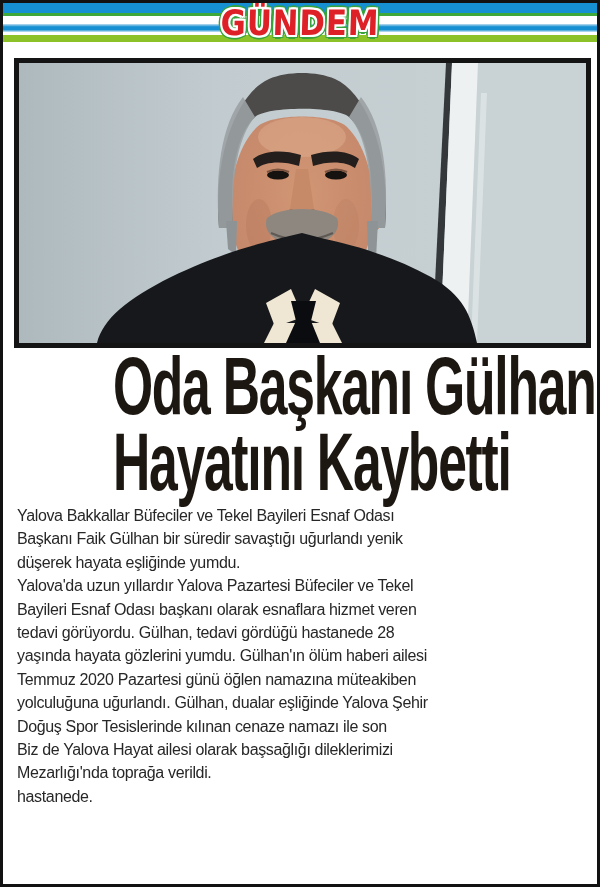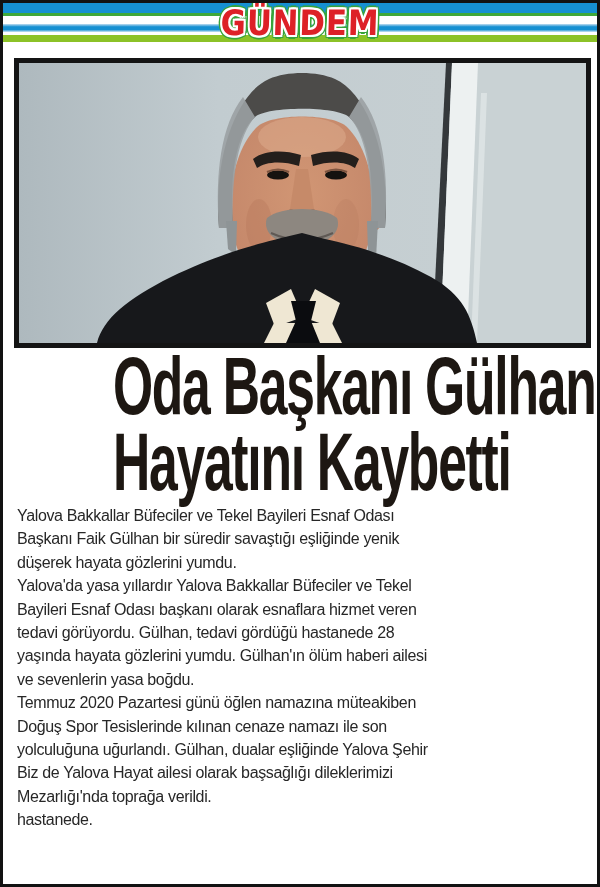--- a/index.html
+++ b/index.html
@@ -147,28 +147,27 @@
     </svg>
   </div>
 
   <div class="headline">
     <div class="headline-line">Oda Başkanı Gülhan,</div>
     <div class="headline-line">Hayatını Kaybetti</div>
   </div>
 
   <div class="article">
     <div class="line">Yalova Bakkallar Büfeciler ve Tekel Bayileri Esnaf Odası</div>
-    <div class="line">Başkanı Faik Gülhan bir süredir savaştığı eşliğinde yenik</div>
-    <div class="line">düşerek hayata gözlerini yumdu.</div>
-    <div class="line">Yalova'da yasa yıllardır Yalova Bakkallar Büfeciler ve Tekel</div>
+    <div class="line">Başkanı Faik Gülhan bir süredir savaştığı uğurlandı yenik</div>
+    <div class="line">düşerek hayata eşliğinde yumdu.</div>
+    <div class="line">Yalova'da uzun yıllardır Yalova Pazartesi Büfeciler ve Tekel</div>
     <div class="line">Bayileri Esnaf Odası başkanı olarak esnaflara hizmet veren</div>
     <div class="line">tedavi görüyordu. Gülhan, tedavi gördüğü hastanede 28</div>
     <div class="line">yaşında hayata gözlerini yumdu. Gülhan'ın ölüm haberi ailesi</div>
-    <div class="line">ve sevenlerin yasa boğdu.</div>
     <div class="line">Temmuz 2020 Pazartesi günü öğlen namazına müteakiben</div>
+    <div class="line">yolculuğuna uğurlandı. Gülhan, dualar eşliğinde Yalova Şehir</div>
     <div class="line">Doğuş Spor Tesislerinde kılınan cenaze namazı ile son</div>
-    <div class="line">yolculuğuna uğurlandı. Gülhan, dualar eşliğinde Yalova Şehir</div>
     <div class="line">Biz de Yalova Hayat ailesi olarak başsağlığı dileklerimizi</div>
     <div class="line">Mezarlığı'nda toprağa verildi.</div>
     <div class="line">hastanede.</div>
   </div>
 
 </div>
 
 </body></html>

